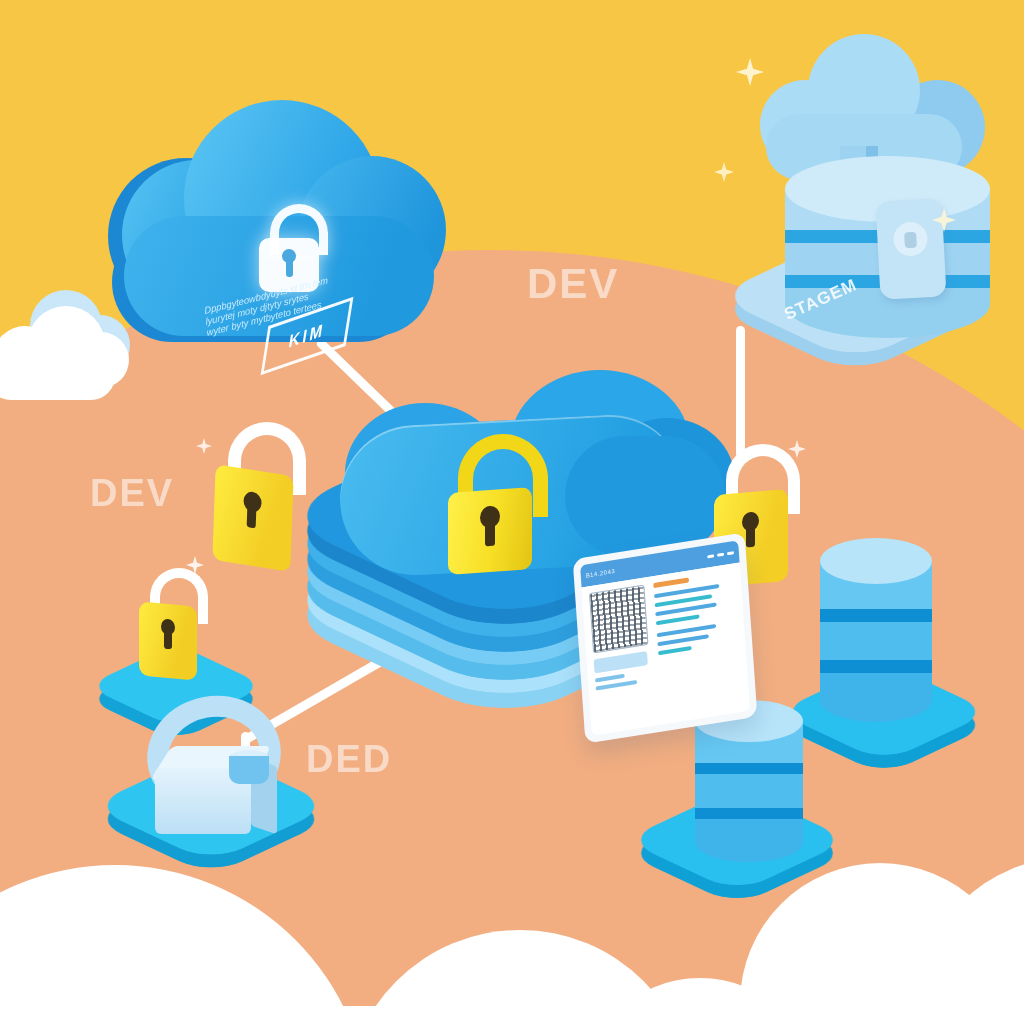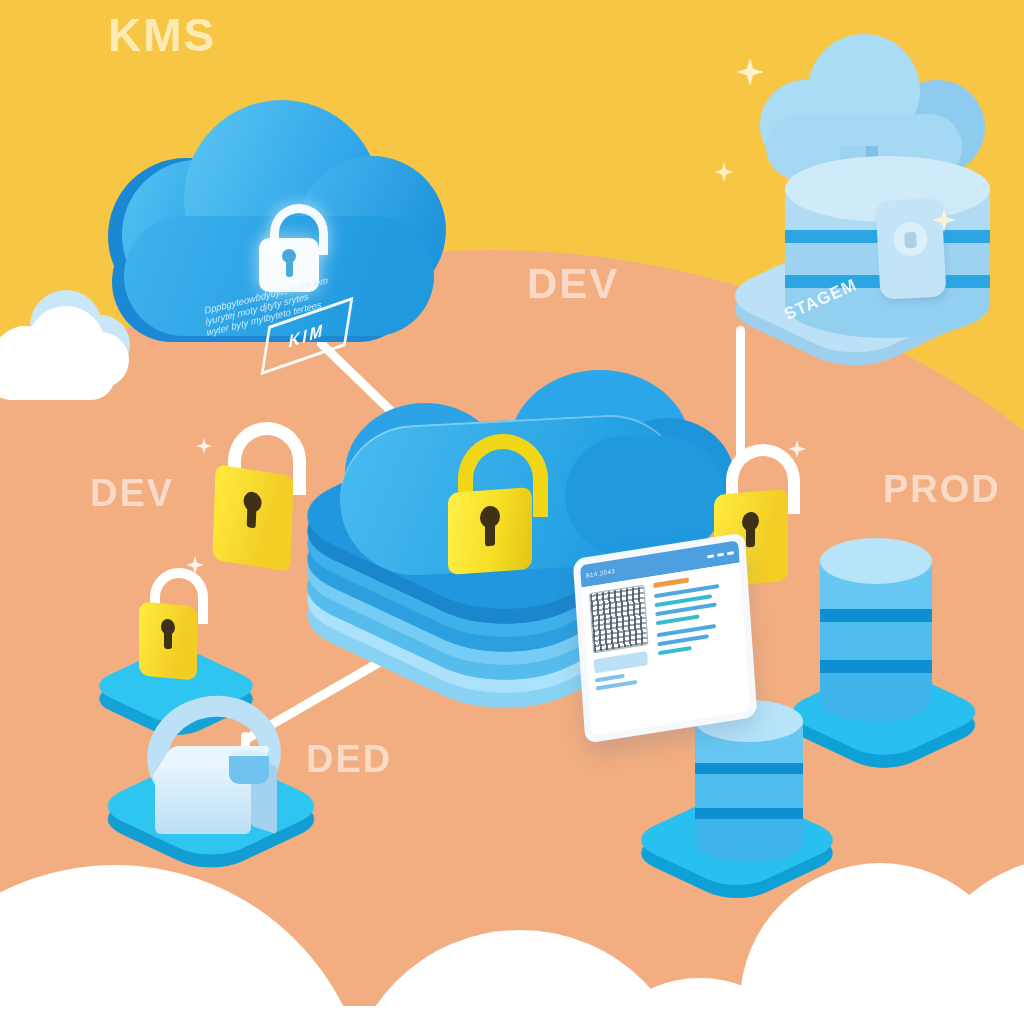--- a/index.html
+++ b/index.html
@@ -240,31 +240,25 @@
         <div class="pline" style="margin-top:5px;width:58px;height:4px;background:#37BCCF;"></div>
         <div class="pline" style="margin-top:5px;width:62px;height:4px;background:#4FA8E0;"></div>
         <div class="pline" style="margin-top:5px;width:44px;height:4px;background:#37BCCF;"></div>
         <div class="pline" style="margin-top:8px;width:60px;height:4px;background:#4FA8E0;"></div>
         <div class="pline" style="margin-top:5px;width:52px;height:4px;background:#4FA8E0;"></div>
         <div class="pline" style="margin-top:5px;width:34px;height:4px;background:#37BCCF;"></div>
       </div>
     </div>
   </div>
 
-  <div class="envlabel" style="left:108px;top:8px;font-size:46px;color:rgba(255,250,225,0.72);">
-    <span>KMS</span>
-  </div>
   <div class="envlabel" style="left:527px;top:260px;font-size:42px;">
     <span>DEV</span>
   </div>
   <div class="envlabel" style="left:90px;top:472px;font-size:38px;">
     <span>DEV</span>
-  </div>
-  <div class="envlabel" style="left:883px;top:468px;font-size:38px;">
-    <span>PROD</span>
   </div>
   <div class="envlabel" style="left:306px;top:738px;font-size:38px;text-align:right;">
     <span>DED</span>
   </div>
 
   <div class="sparkle" style="left:736px;top:58px;width:28px;height:28px;background:rgba(255,246,214,0.95);"></div>
   <div class="sparkle" style="left:714px;top:162px;width:20px;height:20px;background:rgba(255,246,214,0.85);"></div>
   <div class="sparkle" style="left:932px;top:208px;width:24px;height:24px;background:rgba(255,246,214,0.9);"></div>
   <div class="sparkle" style="left:788px;top:440px;width:18px;height:18px;background:rgba(255,255,255,0.8);"></div>
   <div class="sparkle" style="left:196px;top:438px;width:16px;height:16px;background:rgba(255,255,255,0.8);"></div>

